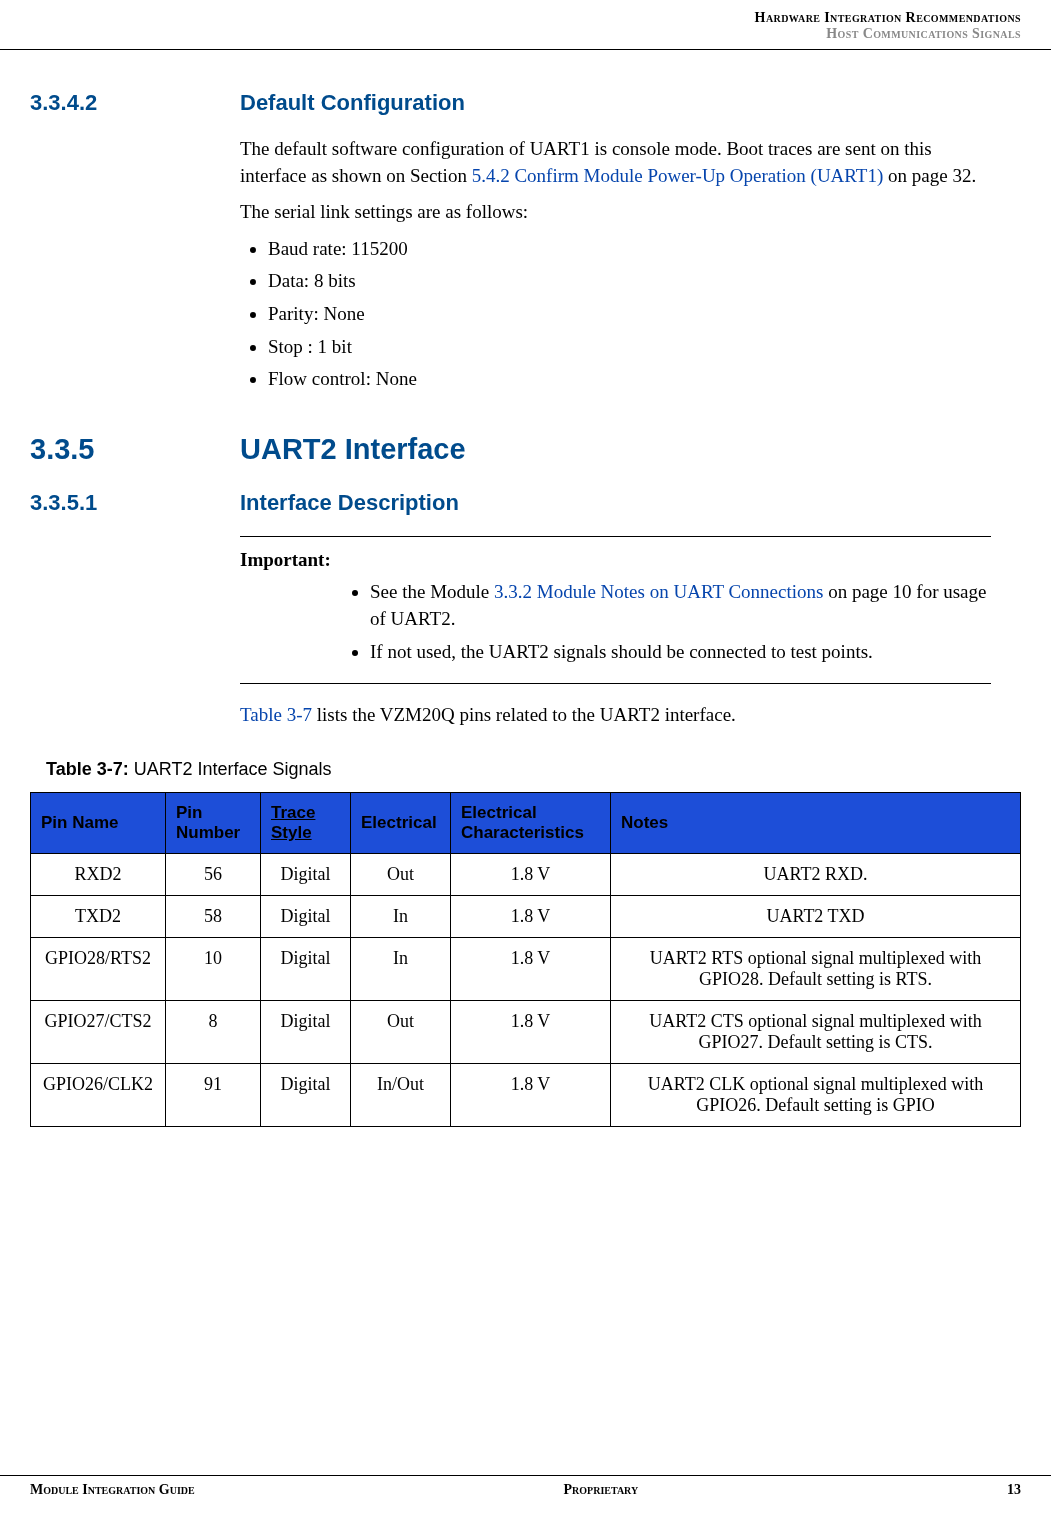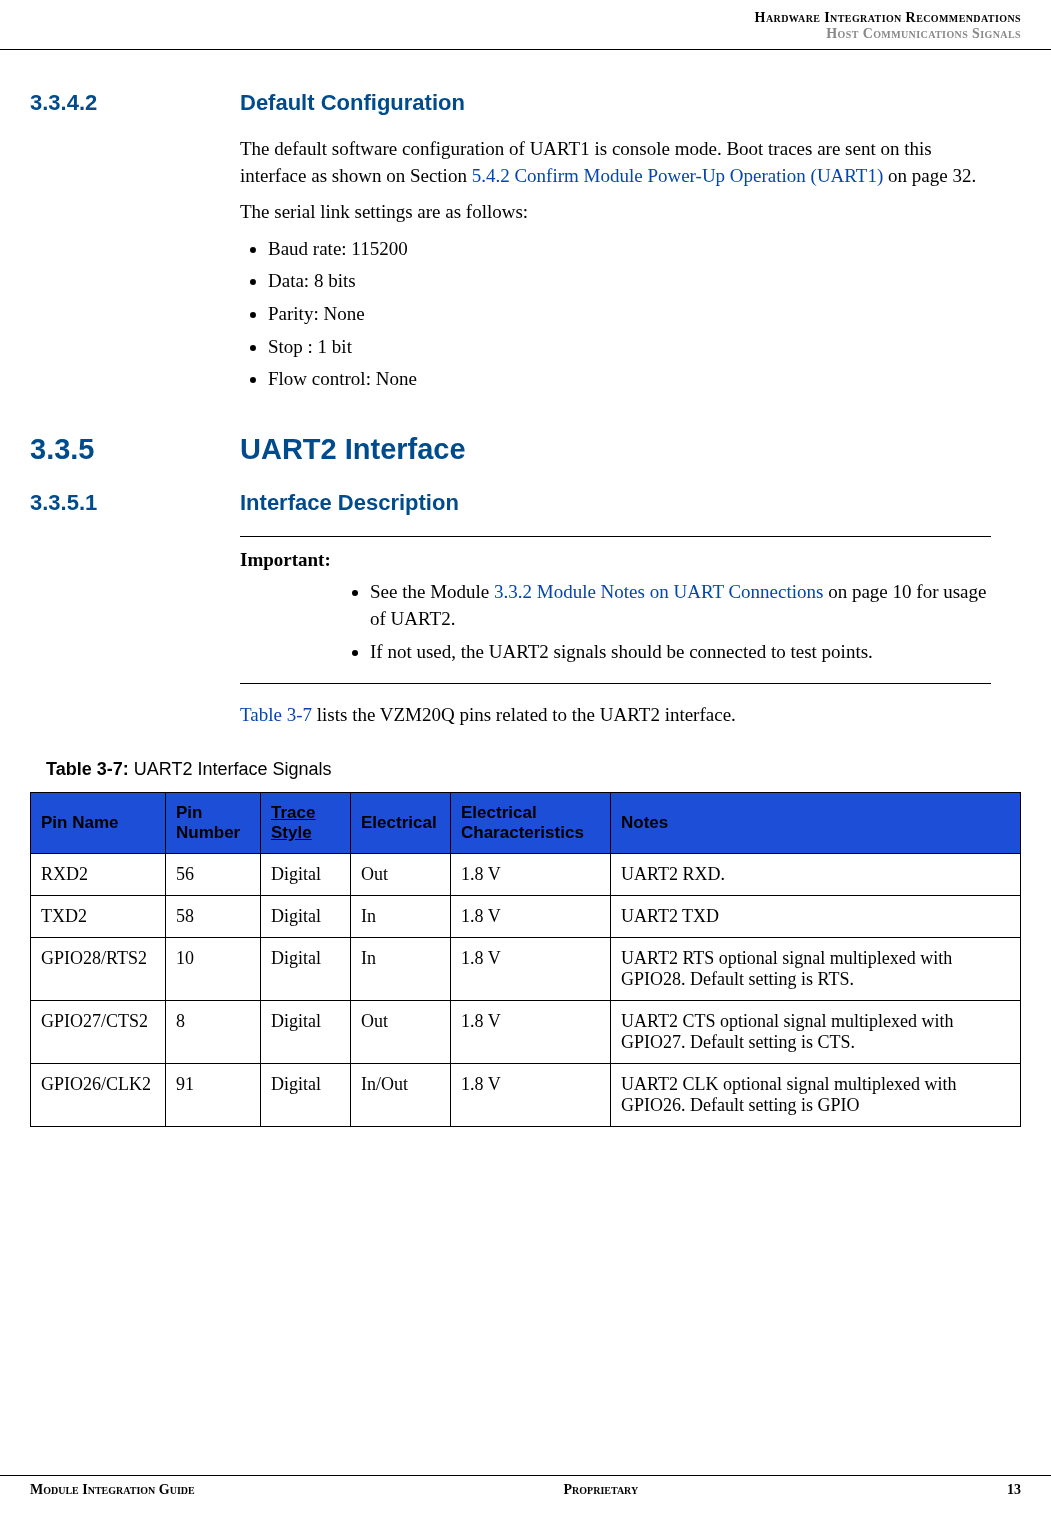--- a/index.html
+++ b/index.html
@@ -97,21 +97,21 @@
   .table-caption .tbl-num { font-weight: bold; }
   table.signal {
     width: 100%;
     border-collapse: collapse;
     margin-top: 12px;
     font-size: 18px;
   }
   table.signal th, table.signal td {
     border: 1px solid #000;
     padding: 10px 10px;
-    text-align: left;
+    text-align: center;
     vertical-align: top;
   }
   table.signal th {
     background: #1d4ed8;
     font-family: Verdana, Geneva, sans-serif;
     font-weight: bold;
     text-align: left;
     vertical-align: middle;
     font-size: 17px;
   }

